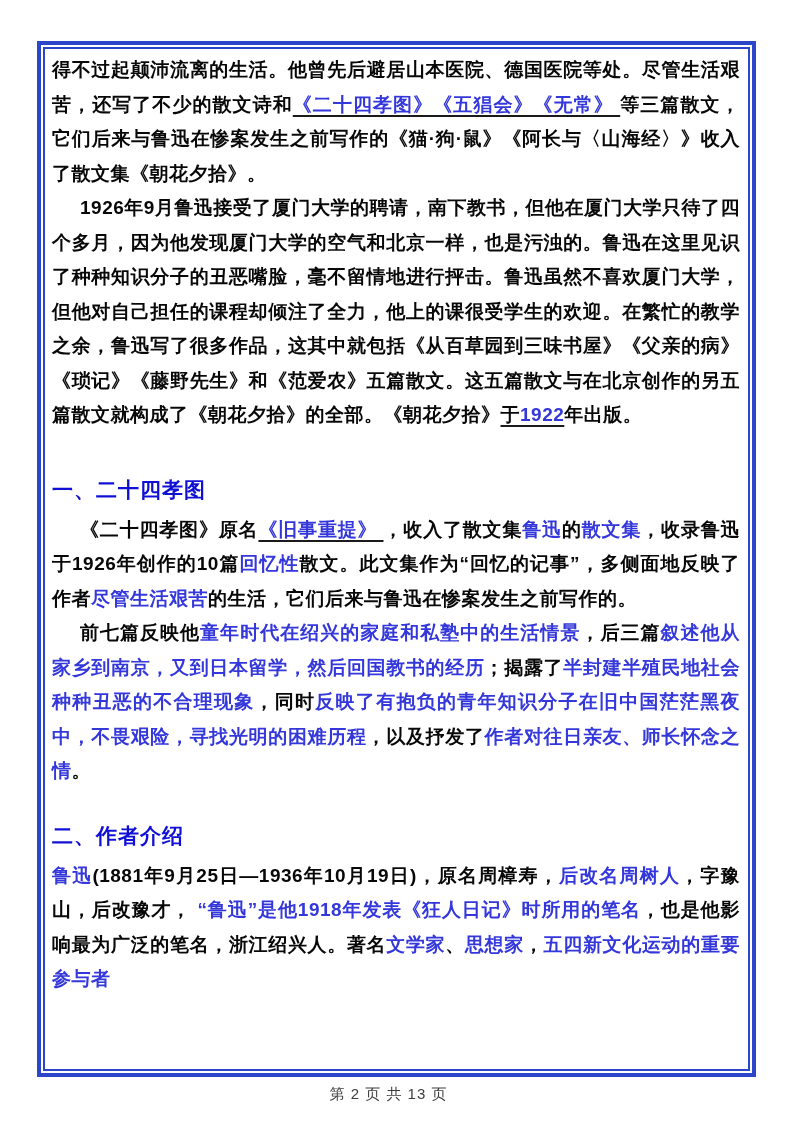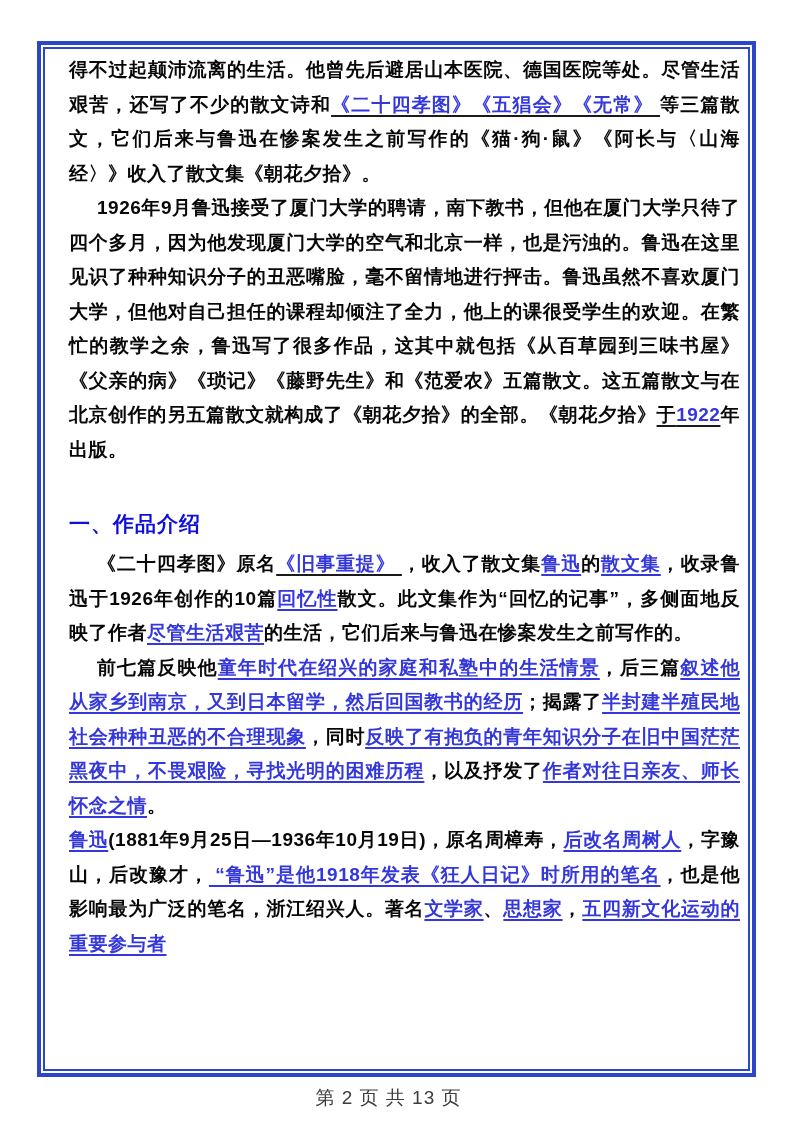--- a/index.html
+++ b/index.html
@@ -25,21 +25,21 @@
     height: 1036px;
     box-sizing: border-box;
     border: 4px solid #2b46c8;
     padding: 2px;
   }
   .frame-inner {
     box-sizing: border-box;
     width: 100%;
     height: 100%;
     border: 2px solid #2b46c8;
-    padding: 4px 8px 0 24px;
+    padding: 4px 8px 0 7px;
     overflow: hidden;
   }
   .doc-p {
     margin: 0;
     font-size: 19px;
     line-height: 34.5px;
     font-weight: 600;
     color: #080808;
     text-align: justify;
     letter-spacing: 0.5px;
@@ -52,21 +52,20 @@
     line-height: 30px;
     font-weight: 700;
     color: #0f0fd6;
     letter-spacing: 1px;
   }
   .doc-heading.first { margin-top: 42px; }
   .doc-heading.second { margin-top: 32px; }
   .t { color: #080808; }
   .l {
     color: #3437da;
-    text-decoration: underline;
     text-decoration-color: #3437da;
     text-decoration-thickness: 2px;
     text-underline-offset: 4px;
   }
   .ld {
     color: #3437da;
     text-decoration: underline;
     text-decoration-color: #1a1a1a;
     text-decoration-thickness: 2px;
     text-underline-offset: 4px;
@@ -77,36 +76,37 @@
     text-decoration-color: #1a1a1a;
     text-decoration-thickness: 2px;
     text-underline-offset: 4px;
   }
   .page-footer {
     position: absolute;
     left: 0;
     right: 16px;
     top: 1085px;
     text-align: center;
-    font-size: 19px;
+    font-size: 15px;
     font-weight: 400;
     color: #3d3d3d;
     letter-spacing: 1px;
   }
 </style>
 </head>
 <body>
 
 <div class="page">
   <div class="frame-outer">
     <div class="frame-inner">
       <div>
           <p class="doc-p"><span class="t">得不过起颠沛流离的生活。他曾先后避居山本医院、德国医院等处。尽管生活艰苦，还写了不少的散文诗和</span><span class="ld">《二十四孝图》《五猖会》《无常》&nbsp;</span><span class="t">等三篇散文，它们后来与鲁迅在惨案发生之前写作的《猫·狗·鼠》《阿长与〈山海经〉》收入了散文集《朝花夕拾》。</span></p>
           <p class="doc-p ind1"><span class="t">1926年9月鲁迅接受了厦门大学的聘请，南下教书，但他在厦门大学只待了四个多月，因为他发现厦门大学的空气和北京一样，也是污浊的。鲁迅在这里见识了种种知识分子的丑恶嘴脸，毫不留情地进行抨击。鲁迅虽然不喜欢厦门大学，但他对自己担任的课程却倾注了全力，他上的课很受学生的欢迎。在繁忙的教学之余，鲁迅写了很多作品，这其中就包括《从百草园到三味书屋》《父亲的病》《琐记》《藤野先生》和《范爱农》五篇散文。这五篇散文与在北京创作的另五篇散文就构成了《朝花夕拾》的全部。《朝花夕拾》</span><span class="ud">于</span><span class="ld">1922</span><span class="t">年出版。</span></p>
-          <h2 class="doc-heading first">一、作品介绍</h2>
+          <h2 class="doc-heading first">一、二十四孝图</h2>
           <p class="doc-p ind1"><span class="t">《二十四孝图》原名</span><span class="ld">《旧事重提》&nbsp;</span><span class="t">，收入了散文集</span><span class="l">鲁迅</span><span class="t">的</span><span class="l">散文集</span><span class="t">，收录鲁迅于1926年创作的10篇</span><span class="l">回忆性</span><span class="t">散文。此文集作为“回忆的记事”，多侧面地反映了作者</span><span class="l">尽管生活艰苦</span><span class="t">的生活，它们后来与鲁迅在惨案发生之前写作的。</span></p>
           <p class="doc-p ind1"><span class="t">前七篇反映他</span><span class="l">童年时代在绍兴的家庭和私塾中的生活情景</span><span class="t">，后三篇</span><span class="l">叙述他从家乡到南京，又到日本留学，然后回国教书的经历</span><span class="t">；揭露了</span><span class="l">半封建半殖民地社会种种丑恶的不合理现象</span><span class="t">，同时</span><span class="l">反映了有抱负的青年知识分子在旧中国茫茫黑夜中，不畏艰险，寻找光明的困难历程</span><span class="t">，以及抒发了</span><span class="l">作者对往日亲友、师长怀念之情</span><span class="t">。</span></p>
+          <h2 class="doc-heading second">二、作者介绍</h2>
           <p class="doc-p"><span class="l">鲁迅</span><span class="t">(1881年9月25日—1936年10月19日)，原名周樟寿，</span><span class="l">后改名周树人</span><span class="t">，字豫山，后改豫才，</span><span class="l">&nbsp;“鲁迅”是他1918年发表《狂人日记》时所用的笔名</span><span class="t">，也是他影响最为广泛的笔名，浙江绍兴人。著名</span><span class="l">文学家</span><span class="t">、</span><span class="l">思想家</span><span class="t">，</span><span class="l">五四新文化运动的重要参与者</span></p>
         </div>
     </div>
   </div>
   <div class="page-footer">第 2 页 共 13 页</div>
 </div>
 
 </body></html>

